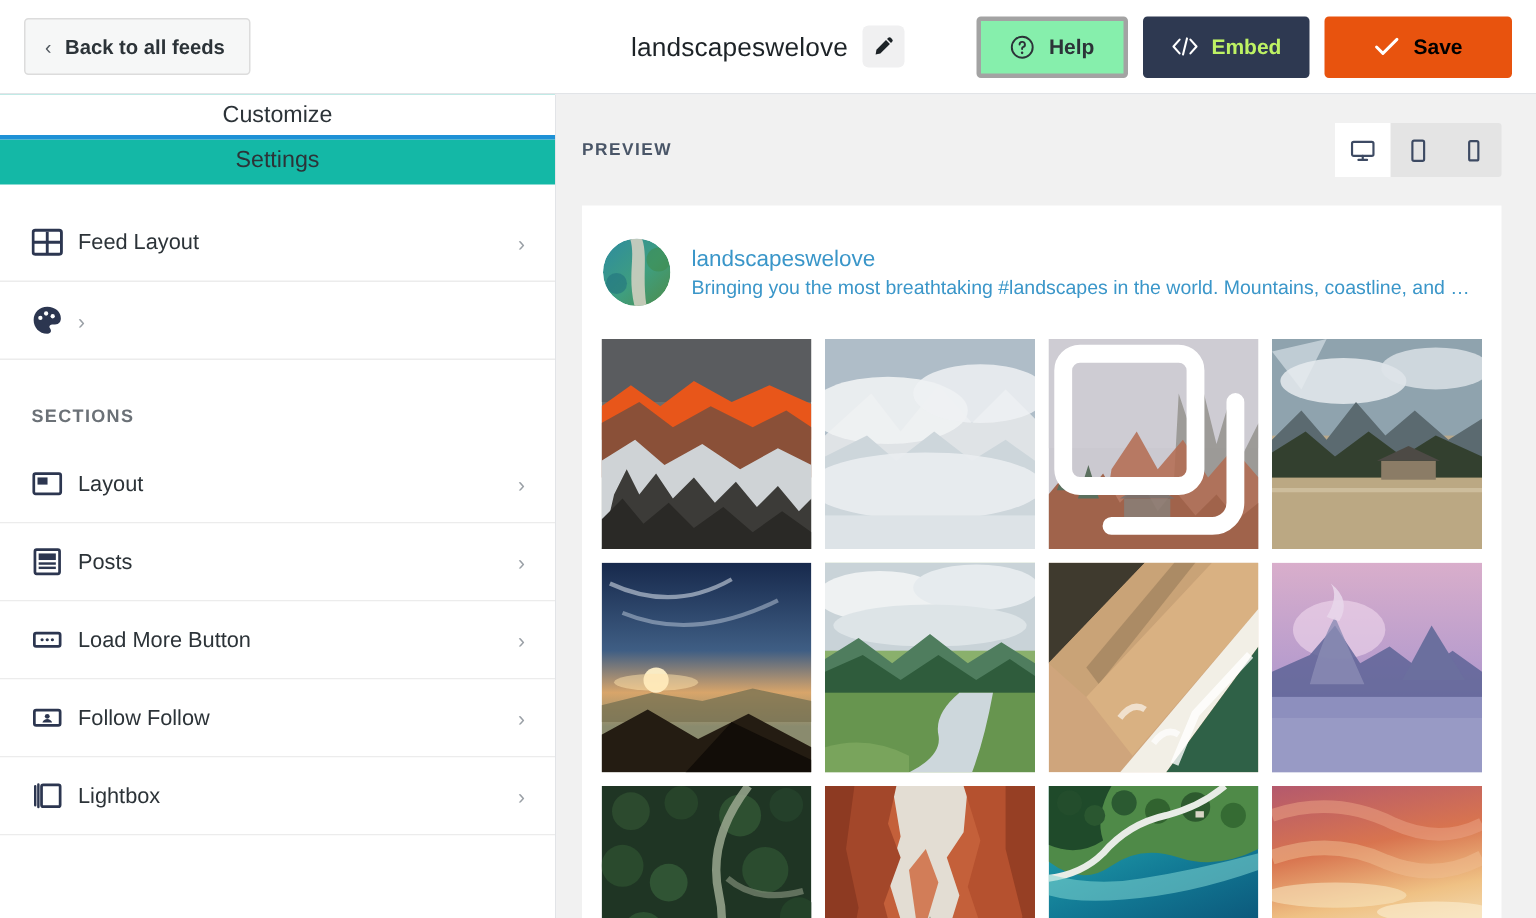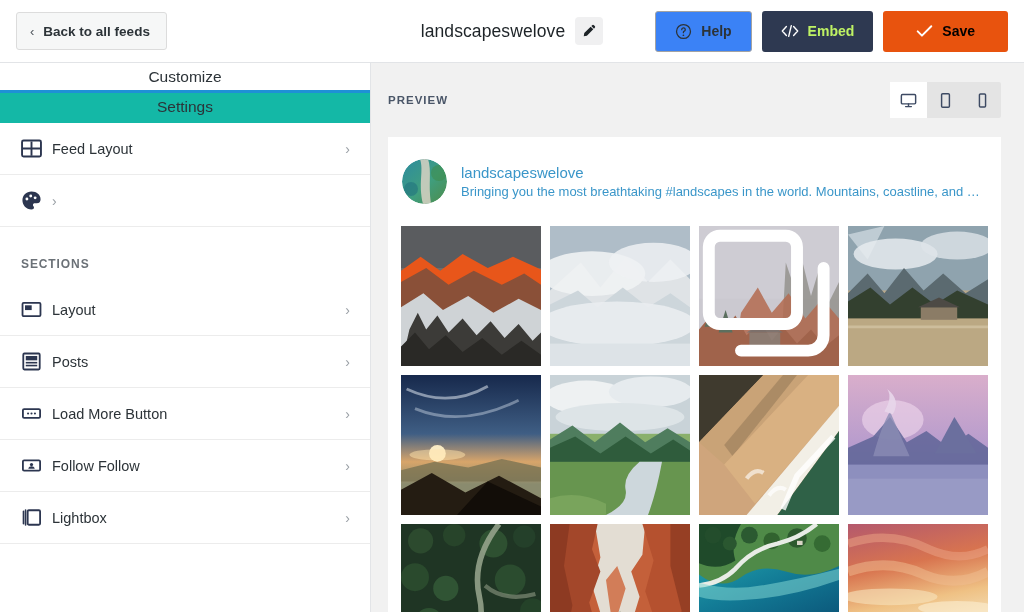--- a/index.html
+++ b/index.html
@@ -46,42 +46,42 @@
     cursor: pointer;
   }
 
   .topbar-actions { margin-left: auto; display: flex; align-items: center; gap: 10px; }
   .btn {
     height: 41px; border-radius: 3px; border: none;
     display: flex; align-items: center; gap: 9px;
     padding: 0 19px; font-size: 14px; font-weight: bold;
     cursor: pointer; white-space: nowrap;
   }
-  .btn-help { background: #3b82f6; border: 1px solid #a3a3a3; color: #2c3338; margin-left: 46px; }
+  .btn-help { background: #86efac; border: 3px solid #a3a3a3; color: #2c3338; margin-left: 46px; }
   .btn-embed { background: #2e3951; color: #bef264; }
   .btn-save  { background: #e8530e; color: #000000; padding: 0 33px; }
 
   
   .body { flex: 1; display: flex; min-height: 0; }
 
   
   .sidebar {
     width: 371px; min-width: 371px;
     background: #ffffff;
     border-right: 1px solid #e2e4e7;
     display: flex; flex-direction: column;
   }
   .tabs { display: flex; height: 60px; background: #14b8a6; position: relative; flex-direction: column; }
   .tab {
     flex: 1; display: flex; align-items: center; justify-content: center;
     font-size: 15.5px; color: #2c3338; cursor: pointer;
     border-bottom: 3px solid transparent;
   }
   .tab.active { background: #ffffff; border-bottom-color: #1e91d6; }
-  .nav-top { }
+  .nav-top { padding-top: 13px; }
   .nav-item {
     height: 52px; display: flex; align-items: center;
     padding: 0 20px 0 21px;
     border-bottom: 1px solid #ececec;
     cursor: pointer; background: #fff;
   }
   .nav-item .ico { width: 31px; display: flex; align-items: center; color: #2c3650; }
   .nav-item .lbl { font-size: 14.5px; color: #2c3338; flex: 1; }
   .nav-item .arrow { color: #9aa0a6; font-size: 14px; }
 

